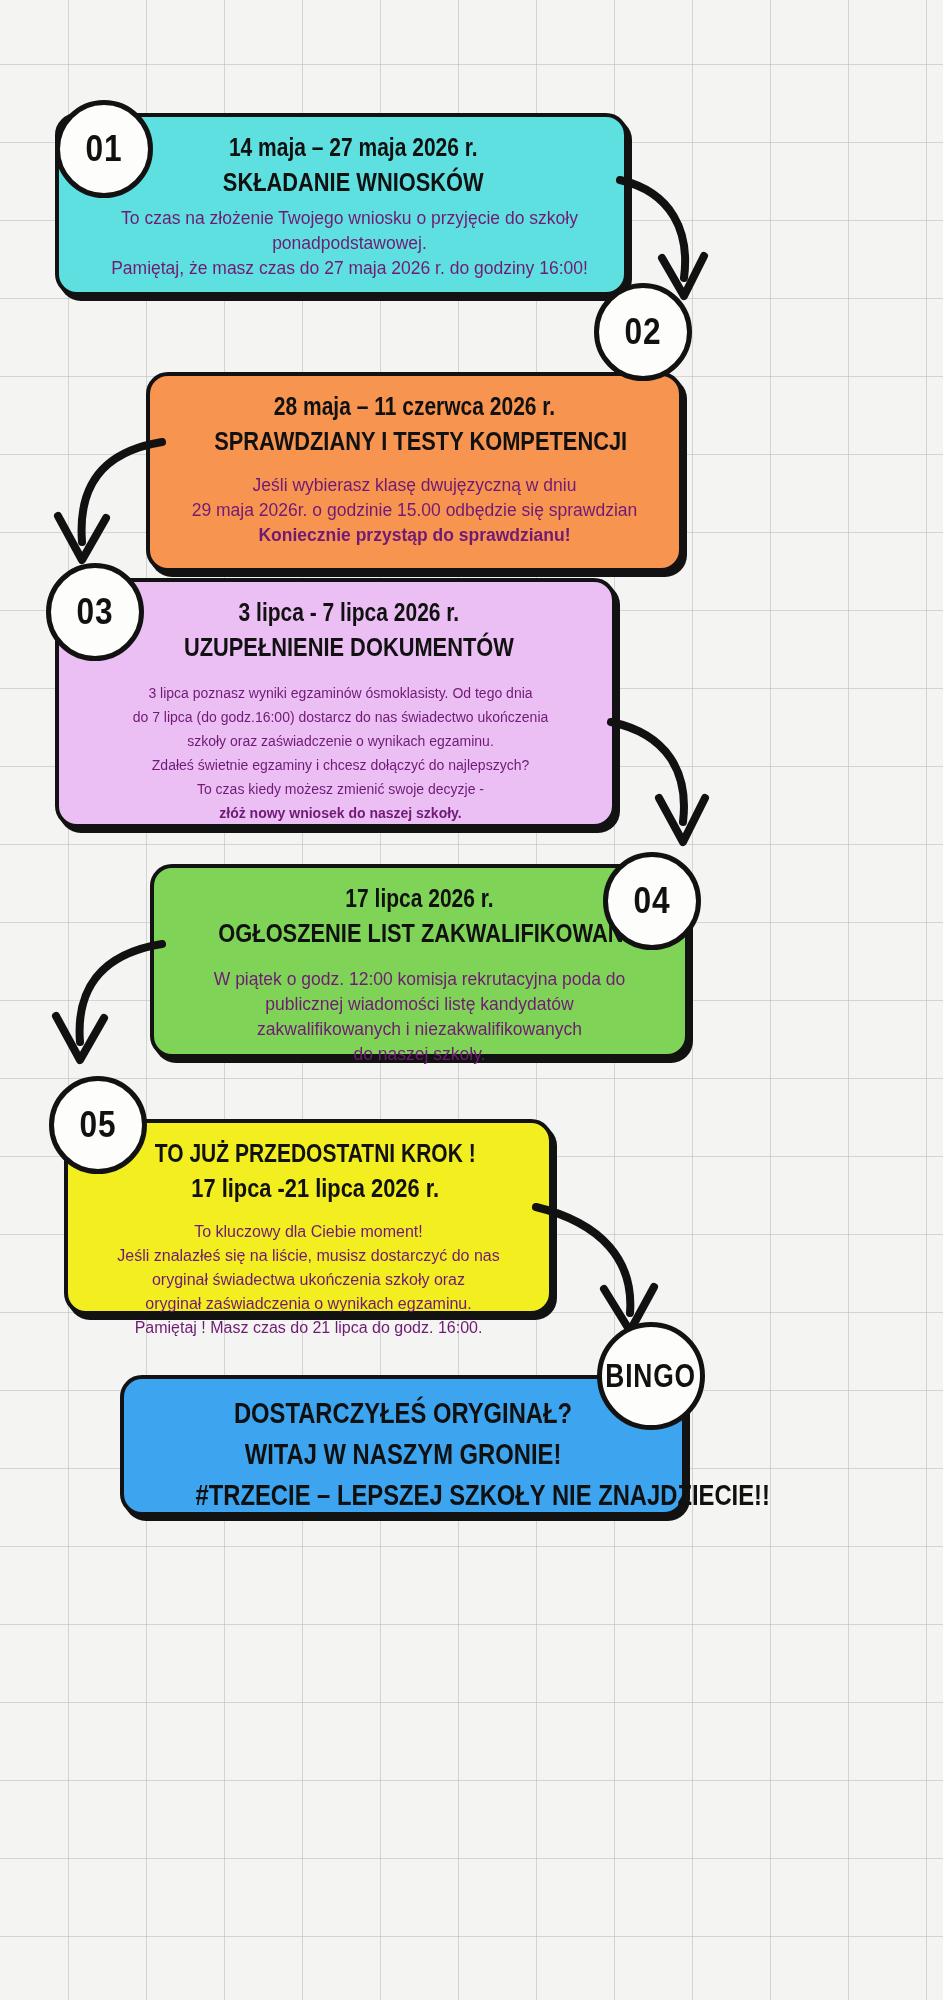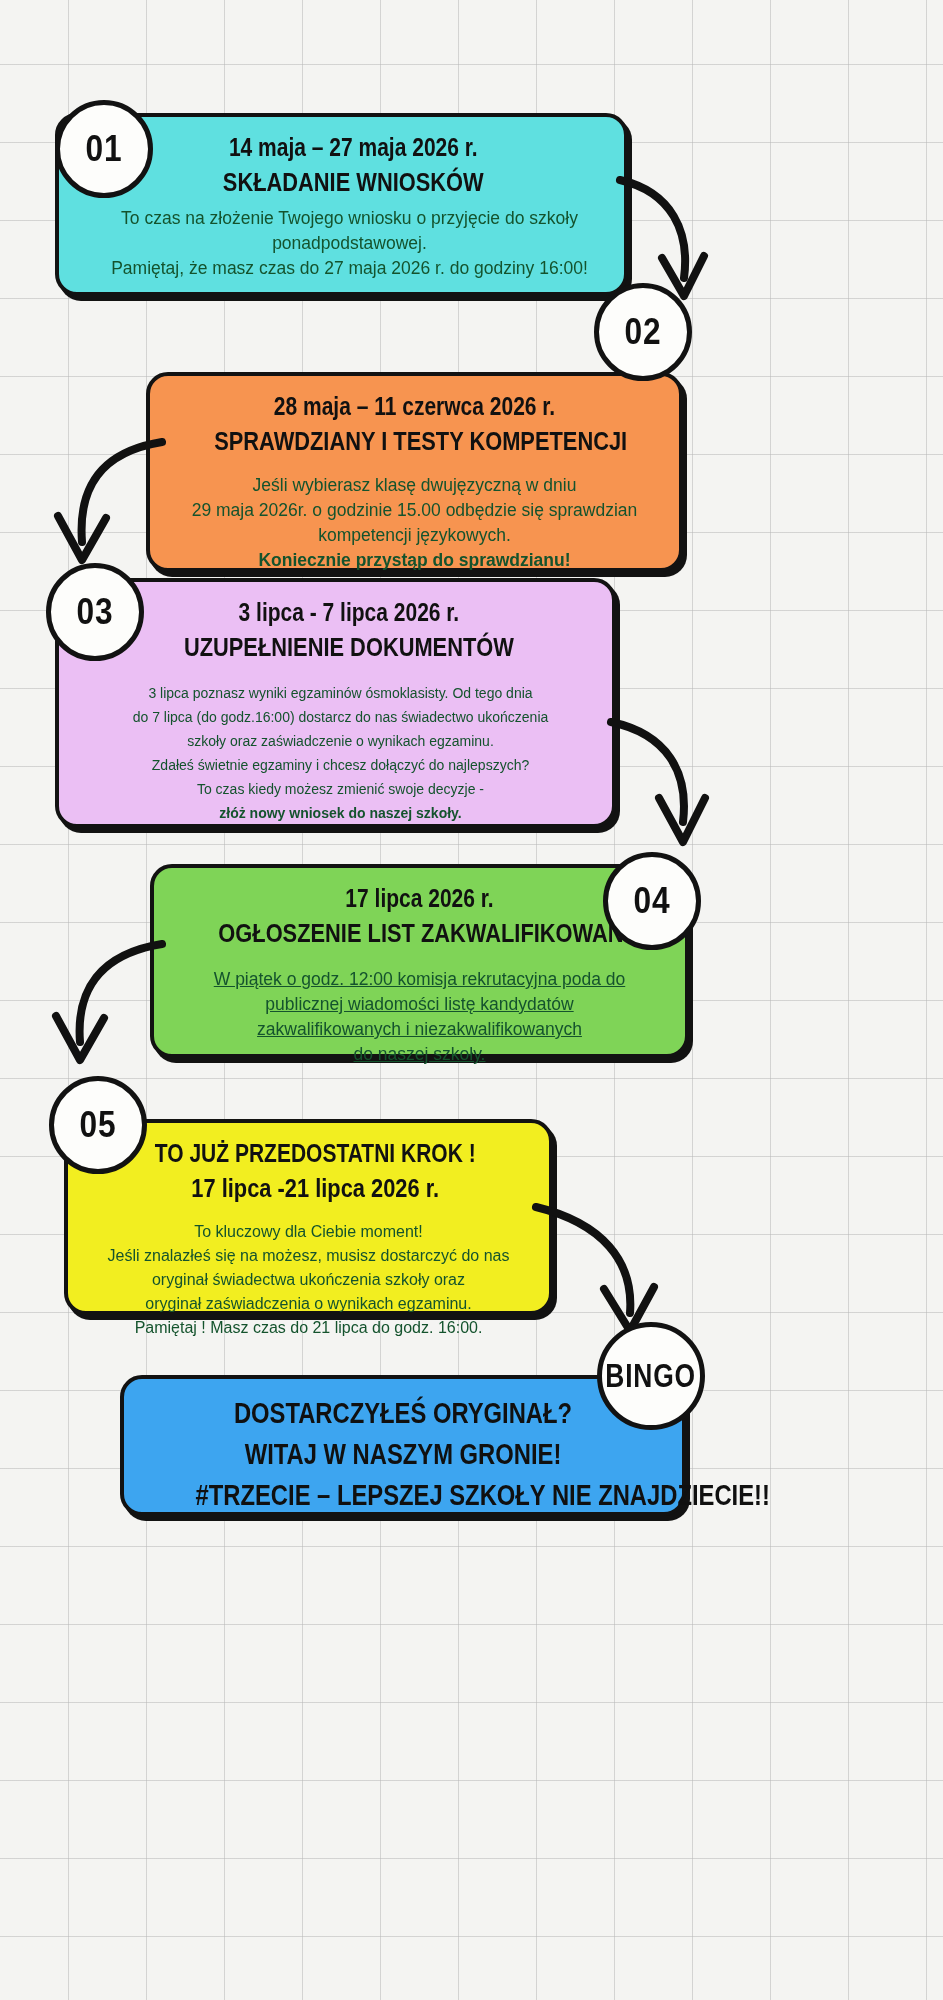--- a/index.html
+++ b/index.html
@@ -63,21 +63,21 @@
     text-align: center;
     transform: scaleX(0.84);
     white-space: nowrap;
     margin-bottom: 6px;
   }
   .card .c-body {
     font-family: "Liberation Sans", sans-serif;
     font-size: 17.5px;
     line-height: 25px;
     text-align: center;
-    color: #14532d;
+    color: #701a75;
   }
 
   
   #card1 { left: 55px;  top: 113px;  width: 573px; height: 183px; background: #5FE0E0; }
   #card2 { left: 146px; top: 339px;  width: 537px; height: 200px; background: #F79450; margin-top: 33px; }
   #card3 { left: 55px;  top: 578px;  width: 561px; height: 250px; background: #EBBFF4; padding-left: 36px; }
   #card4 { left: 150px; top: 864px;  width: 539px; height: 194px; background: #7FD457; }
   #card5 { left: 64px;  top: 1119px; width: 489px; height: 196px; background: #F2EE20; }
   #card6 { left: 120px; top: 1375px; width: 566px; height: 141px; background: #3DA5F0; }
 
@@ -179,21 +179,20 @@
   <div class="circle" id="num01">
     <span>01</span>
   </div>
 
   <div class="card" id="card2" style="background: rgb(247, 148, 80);">
     <div class="c-date">28 maja – 11 czerwca 2026 r.</div>
     <div class="c-title">SPRAWDZIANY I TESTY KOMPETENCJI</div>
     <div class="c-body" style="margin-top:14px;">
       <div>Jeśli wybierasz klasę dwujęzyczną w dniu</div>
       <div>29 maja 2026r. o godzinie 15.00 odbędzie się sprawdzian</div>
-      <div>kompetencji językowych.</div>
       <div style="font-weight:bold;">Koniecznie przystąp do sprawdzianu!</div>
     </div>
   </div>
   <div class="circle" id="num02">
     <span>02</span>
   </div>
 
   <div class="card" id="card3" style="background: rgb(235, 191, 244);">
     <div class="c-date">3 lipca - 7 lipca 2026 r.</div>
     <div class="c-title">UZUPEŁNIENIE DOKUMENTÓW</div>
@@ -206,37 +205,37 @@
       <div style="font-weight:bold;">złóż nowy wniosek do naszej szkoły.</div>
     </div>
   </div>
   <div class="circle" id="num03">
     <span>03</span>
   </div>
 
   <div class="card" id="card4" style="background: rgb(127, 212, 87);">
     <div class="c-date">17 lipca 2026 r.</div>
     <div class="c-title">OGŁOSZENIE LIST ZAKWALIFIKOWANYCH</div>
-    <div class="c-body" style="margin-top:16px;text-decoration:underline;">
+    <div class="c-body" style="margin-top:16px;">
       <div>W piątek o godz. 12:00 komisja rekrutacyjna poda do</div>
       <div>publicznej wiadomości listę kandydatów</div>
       <div>zakwalifikowanych i niezakwalifikowanych</div>
       <div>do naszej szkoły.</div>
     </div>
   </div>
   <div class="circle" id="num04">
     <span>04</span>
   </div>
 
   <div class="card" id="card5" style="background: rgb(242, 238, 32);">
     <div class="c-date">TO JUŻ PRZEDOSTATNI KROK !</div>
     <div class="c-title">17 lipca -21 lipca 2026 r.</div>
     <div class="c-body" style="margin-top:14px;">
       <div>To kluczowy dla Ciebie moment!</div>
-      <div>Jeśli znalazłeś się na możesz, musisz dostarczyć do nas</div>
+      <div>Jeśli znalazłeś się na liście, musisz dostarczyć do nas</div>
       <div>oryginał świadectwa ukończenia szkoły oraz</div>
       <div>oryginał zaświadczenia o wynikach egzaminu.</div>
       <div>Pamiętaj ! Masz czas do 21 lipca do godz. 16:00.</div>
     </div>
   </div>
   <div class="circle" id="num05">
     <span>05</span>
   </div>
 
   <div class="card" id="card6" style="background: rgb(61, 165, 240);">

